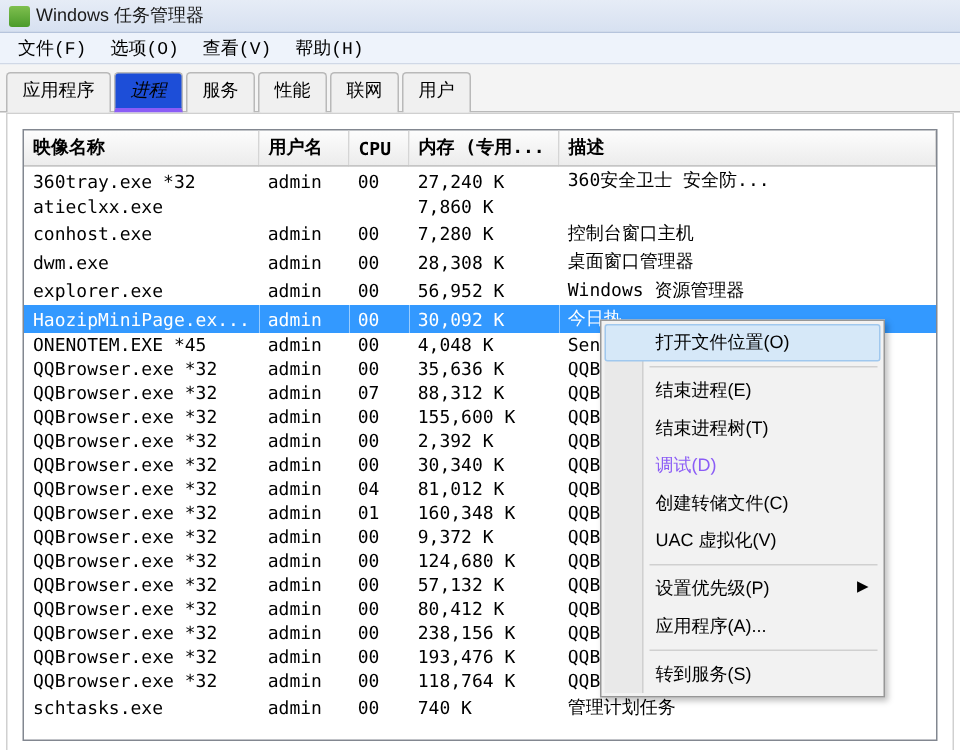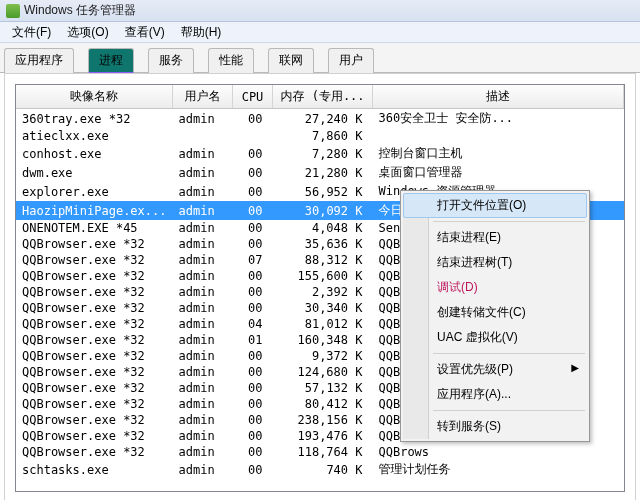--- a/index.html
+++ b/index.html
@@ -30,40 +30,42 @@
     background: #eef3fb;
     border-bottom: 1px solid #d0d8e6;
     height: 21px;
     display: flex;
     align-items: center;
     padding: 0 4px;
   }
   .menubar span {
     padding: 16px 8px;
     cursor: default;
+    font-family: Liberation Mono, monospace;
   }
   .tabs {
     display: flex;
     background: #f4f4f4;
     border-bottom: 1px solid #b9b9b9;
     padding: 4px 4px 0 4px;
-    gap: 14px;
+    gap: 2px;
   }
   .tab {
     padding: 3px 10px;
     border: 1px solid #b9b9b9;
     border-bottom: none;
     background: #f0f0f0;
     border-radius: 3px 3px 0 0;
     position: relative;
     top: 1px;
   }
   .tab.active {
-    background: #0f766e;
-    border-bottom: 1px solid #8b5cf6;
+    background: #1d4ed8;
+    border-bottom: 3px solid #8b5cf6;
+    font-style: italic;
   }
   .content {
     padding: 10px;
     border: 1px solid #d0d0d0;
     margin: 0 4px 4px 4px;
     height: calc(100% - 70px);
     background: #fff;
     overflow: hidden;
   }
   .listview {
@@ -71,41 +73,41 @@
     height: 100%;
     overflow: auto;
     font-family: SimSun, monospace;
     font-size: 12px;
   }
   table { border-collapse: collapse; width: 100%; }
   thead th {
     background: linear-gradient(#fdfdfd,#ececec);
     border-right: 1px solid #d5d5d5;
     border-bottom: 1px solid #c5c5c5;
-    text-align: center;
-    font-weight: normal;
+    text-align: left;
+    font-weight: bold;
     padding: 3px 6px;
     white-space: nowrap;
     position: sticky;
     top: 0;
   }
   tbody td {
     padding: 1px 6px;
     white-space: nowrap;
     overflow: hidden;
   }
-  td.num { text-align: right; padding-right: 10px; }
+  td.num { padding-right: 10px; }
   tr.selected td {
     background: #3399ff;
     color: #fff;
     margin-top: 32px;
   }
   .context-menu {
     position: absolute;
-    top: 190px;
+    top: 213px;
     left: 400px;
     width: 190px;
     background: #f2f2f2;
     border: 1px solid #979797;
     box-shadow: 2px 2px 4px rgba(0,0,0,.25);
     padding: 2px;
   }
   .context-menu .strip {
     position: absolute;
     left: 2px; top: 2px; bottom: 2px;
@@ -117,21 +119,21 @@
     position: relative;
     padding: 4px 12px 4px 34px;
     cursor: default;
   }
   .context-menu .item.hover {
     background: #d6e8f8;
     border: 1px solid #a0c8ee;
     padding: 3px 11px 3px 33px;
     border-radius: 2px;
   }
-  .context-menu .item.disabled { color: #be185d; }
+  .context-menu .item.disabled { color: #8b5cf6; }
   .context-menu .sep {
     height: 1px;
     background: #d0d0d0;
     margin: 3px 2px 3px 30px;
   }
   .context-menu .arrow {
     position: absolute;
     right: 8px;
     top: 5px;
     font-size: 10px;
@@ -192,21 +194,21 @@
             <td>conhost.exe</td>
             <td>admin</td>
             <td class="num">00</td>
             <td class="num">7,280 K</td>
             <td>控制台窗口主机</td>
           </tr>
           <tr>
             <td>dwm.exe</td>
             <td>admin</td>
             <td class="num">00</td>
-            <td class="num">21,280 K</td>
+            <td class="num">28,308 K</td>
             <td>桌面窗口管理器</td>
           </tr>
           <tr>
             <td>explorer.exe</td>
             <td>admin</td>
             <td class="num">00</td>
             <td class="num">56,952 K</td>
             <td>Windows 资源管理器</td>
           </tr>
           <tr class="selected">

